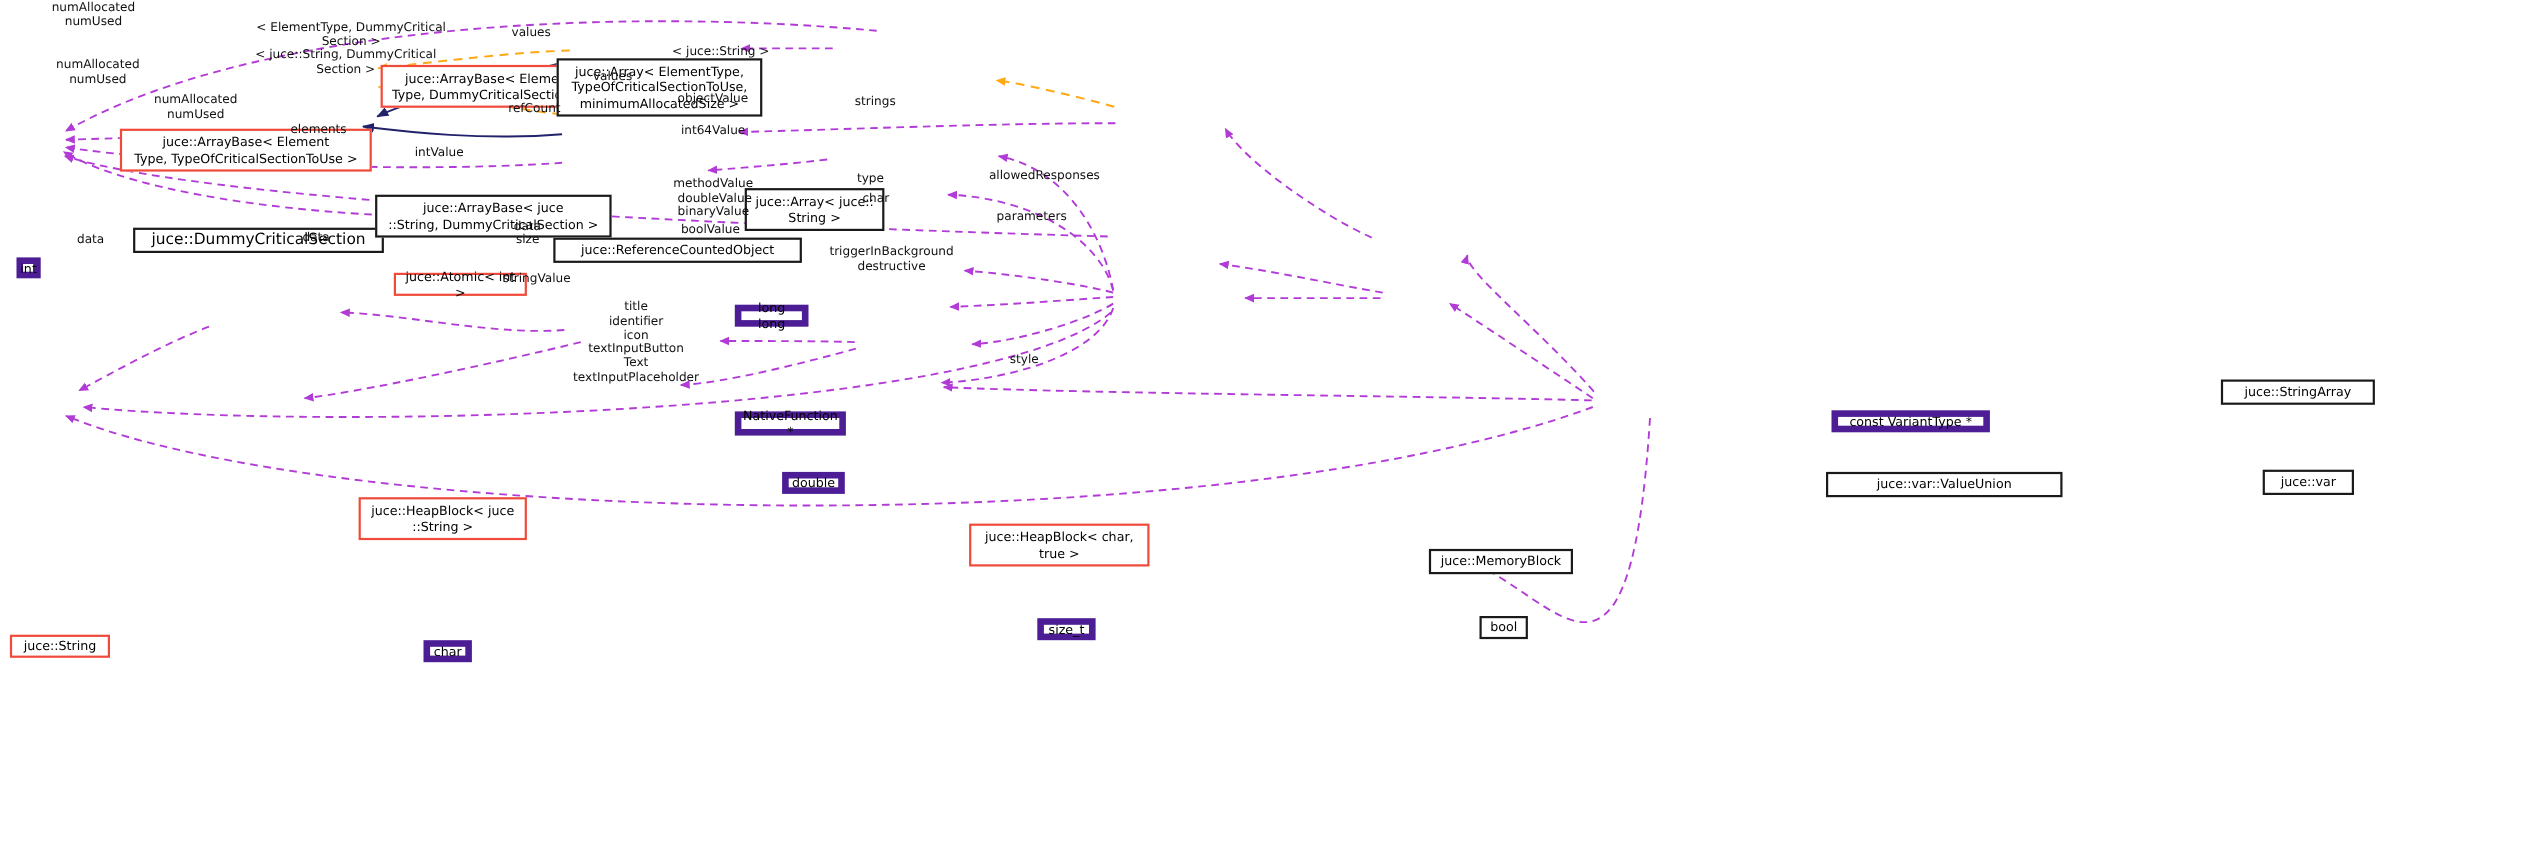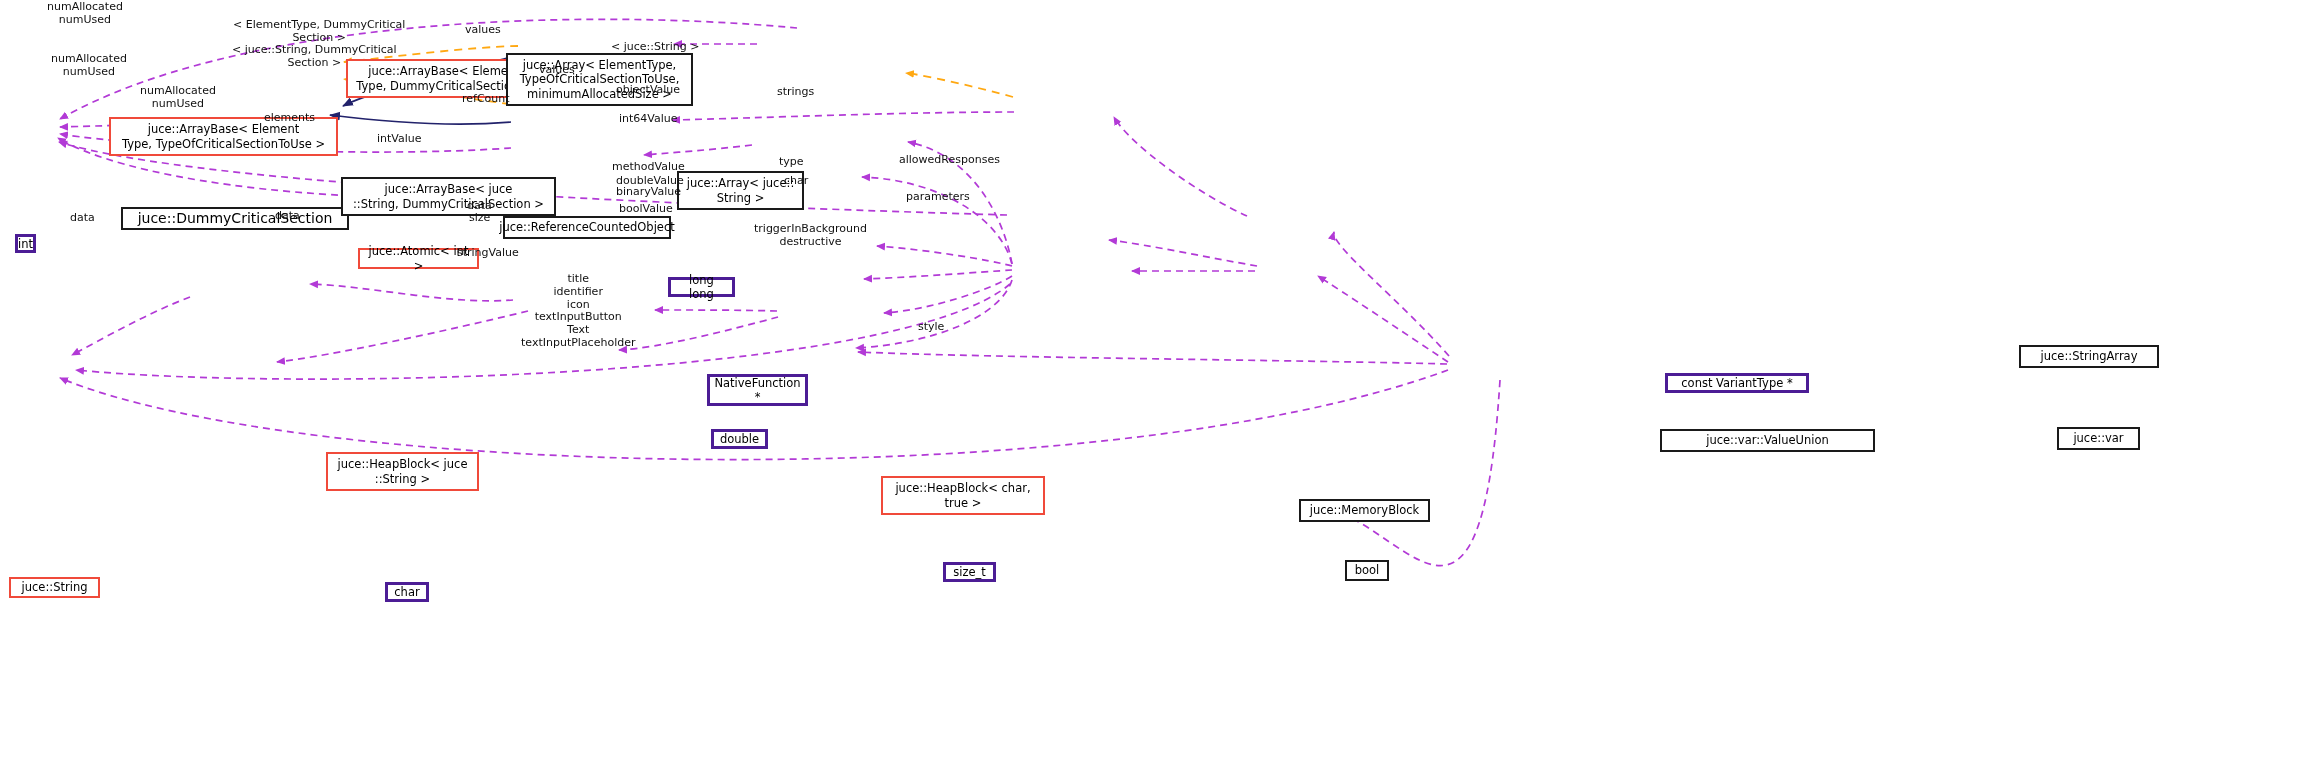--- a/index.html
+++ b/index.html
@@ -30,21 +30,21 @@
     align-items: center;
     justify-content: center;
     text-align: center;
     background: #ffffff;
     line-height: 1.22;
     white-space: pre-line;
     color: #000000;
     padding: 1px 5px;
   }
   
-  .n-plain  { border: 3px solid #4c1d95; font-size: 19px; }
+  .n-plain  { border: 6px solid #4c1d95; font-size: 19px; }
   .n-bold   { border: 2px solid #1a1a1a; font-size: 19px; }
   .n-red    { border: 2px solid #f04a3a; font-size: 19px; }
 
   .edge-label {
     position: absolute;
     font-size: 18px;
     color: #101010;
     text-align: center;
     white-space: pre-line;
     line-height: 1.16;
@@ -153,23 +153,23 @@
       <div class="node n-red" style="left: 346px; top: 59px; width: 196px; height: 39px; font-size: 11.5px;">juce::ArrayBase&lt; Element
 Type, DummyCriticalSection &gt;</div>
       <div class="node n-bold" style="left: 506px; top: 53px; width: 187px; height: 53px; font-size: 11.5px;">juce::Array&lt; ElementType,
 TypeOfCriticalSectionToUse,
 minimumAllocatedSize &gt;</div>
       <div class="node n-bold" style="left: 677px; top: 171px; width: 127px; height: 39px; font-size: 11.5px;">juce::Array&lt; juce::
 String &gt;</div>
       <div class="node n-bold" style="left: 341px; top: 177px; width: 215px; height: 39px; font-size: 11.5px;">juce::ArrayBase&lt; juce
 ::String, DummyCriticalSection &gt;</div>
       <div class="node n-red" style="left: 358px; top: 248px; width: 121px; height: 21px; font-size: 11.5px;">juce::Atomic&lt; int &gt;</div>
-      <div class="node n-bold" style="left: 503px; top: 216px; width: 168px; height: 23px; font-size: 11.5px;">juce::ReferenceCountedObject</div>
+      <div class="node n-bold" style="left: 503px; top: 216px; width: 226px; height: 23px; font-size: 11.5px;">juce::ReferenceCountedObject</div>
       <div class="node n-plain" style="left: 668px; top: 277px; width: 67px; height: 20px; font-size: 11.5px;">long long</div>
-      <div class="node n-plain" style="left: 707px; top: 374px; width: 101px; height: 32px; font-size: 11.5px;">NativeFunction *</div>
+      <div class="node n-plain" style="left: 668px; top: 374px; width: 101px; height: 22px; font-size: 11.5px;">NativeFunction *</div>
       <div class="node n-plain" style="left: 711px; top: 429px; width: 57px; height: 20px; font-size: 11.5px;">double</div>
       <div class="node n-red" style="left: 326px; top: 452px; width: 153px; height: 39px; font-size: 11.5px;">juce::HeapBlock&lt; juce
 ::String &gt;</div>
       <div class="node n-red" style="left: 881px; top: 476px; width: 164px; height: 39px; font-size: 11.5px;">juce::HeapBlock&lt; char,
 true &gt;</div>
       <div class="node n-bold" style="left: 1299px; top: 499px; width: 131px; height: 23px; font-size: 11.5px;">juce::MemoryBlock</div>
       <div class="node n-plain" style="left: 385px; top: 582px; width: 44px; height: 20px; font-size: 11.5px;">char</div>
       <div class="node n-plain" style="left: 943px; top: 562px; width: 53px; height: 20px; font-size: 11.5px;">size_t</div>
       <div class="node n-bold" style="left: 1345px; top: 560px; width: 44px; height: 21px; font-size: 11.5px;">bool</div>
       <div class="node n-red" style="left: 9px; top: 577px; width: 91px; height: 21px; font-size: 11.5px;">juce::String</div>

